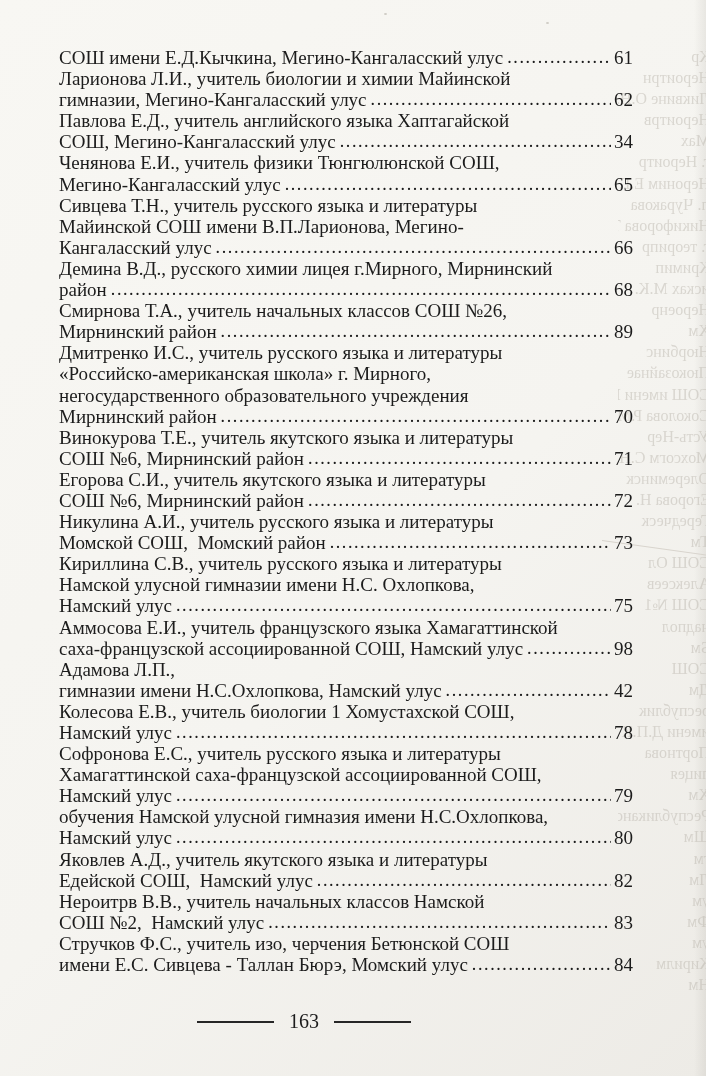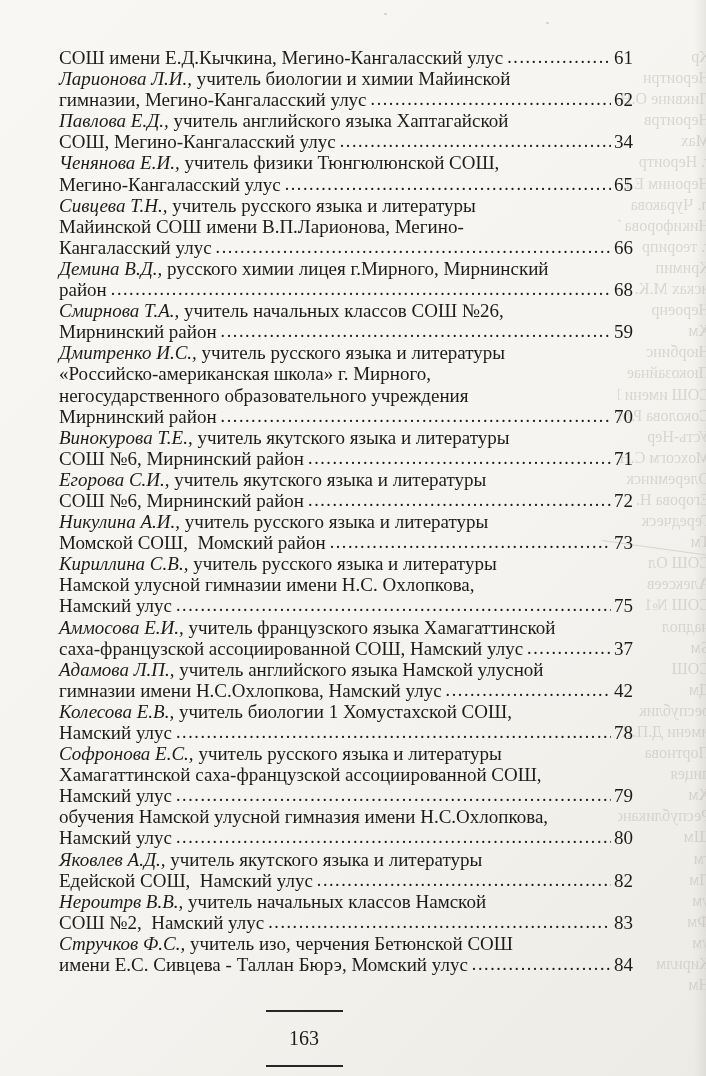--- a/index.html
+++ b/index.html
@@ -30,32 +30,31 @@
     color:#b8b3aa;opacity:.45;filter:blur(0.7px);
   }
   .toc{
     position:absolute;left:59px;top:47px;width:574px;
   }
   .line{
     display:flex;align-items:flex-end;
     height:21.1px;line-height:21.1px;font-size:19px;
     white-space:pre;
   }
-  .nm{font-style:italic;}
+  .nm{}
   .leader{
     flex:1 1 auto;overflow:hidden;white-space:nowrap;
     letter-spacing:1.6px;margin:0 3px 0 4px;min-width:10px;
     font-size:18px;
   }
   .pg{flex:0 0 auto;}
   .footer{
     position:absolute;left:0;top:1010px;width:608px;
     display:flex;justify-content:center;align-items:center;gap:15px;
     font-size:20px;
-    flex-direction:column;
   }
   .rule{width:77px;height:2px;background:#262626;}
 </style>
 </head>
 <body>
 
 <div class="page">
 
   <div class="crease"></div>
   <div class="speck" style="left:384px;top:13px;"></div>
@@ -117,37 +116,37 @@
       <div class="line"><span class="nm">Павлова Е.Д.,</span><span> учитель английского языка Хаптагайской</span></div>
       <div class="line"><span>СОШ, Мегино-Кангаласский улус</span><span class="leader">................................................................................................................................................................</span><span class="pg">34</span></div>
       <div class="line"><span class="nm">Ченянова Е.И.,</span><span> учитель физики Тюнгюлюнской СОШ,</span></div>
       <div class="line"><span>Мегино-Кангаласский улус</span><span class="leader">................................................................................................................................................................</span><span class="pg">65</span></div>
       <div class="line"><span class="nm">Сивцева Т.Н.,</span><span> учитель русского языка и литературы</span></div>
       <div class="line"><span>Майинской СОШ имени В.П.Ларионова, Мегино-</span></div>
       <div class="line"><span>Кангаласский улус</span><span class="leader">................................................................................................................................................................</span><span class="pg">66</span></div>
       <div class="line"><span class="nm">Демина В.Д.,</span><span> русского химии лицея г.Мирного, Мирнинский</span></div>
       <div class="line"><span>район</span><span class="leader">................................................................................................................................................................</span><span class="pg">68</span></div>
       <div class="line"><span class="nm">Смирнова Т.А.,</span><span> учитель начальных классов СОШ №26,</span></div>
-      <div class="line"><span>Мирнинский район</span><span class="leader">................................................................................................................................................................</span><span class="pg">59</span></div>
+      <div class="line"><span>Мирнинский район</span><span class="leader">................................................................................................................................................................</span><span class="pg">89</span></div>
       <div class="line"><span class="nm">Дмитренко И.С.,</span><span> учитель русского языка и литературы</span></div>
       <div class="line"><span>«Российско-американская школа» г. Мирного,</span></div>
       <div class="line"><span>негосударственного образовательного учреждения</span></div>
       <div class="line"><span>Мирнинский район</span><span class="leader">................................................................................................................................................................</span><span class="pg">70</span></div>
       <div class="line"><span class="nm">Винокурова Т.Е.,</span><span> учитель якутского языка и литературы</span></div>
       <div class="line"><span>СОШ №6, Мирнинский район</span><span class="leader">................................................................................................................................................................</span><span class="pg">71</span></div>
       <div class="line"><span class="nm">Егорова С.И.,</span><span> учитель якутского языка и литературы</span></div>
       <div class="line"><span>СОШ №6, Мирнинский район</span><span class="leader">................................................................................................................................................................</span><span class="pg">72</span></div>
       <div class="line"><span class="nm">Никулина А.И.,</span><span> учитель русского языка и литературы</span></div>
       <div class="line"><span>Момской СОШ,&nbsp; Момский район</span><span class="leader">................................................................................................................................................................</span><span class="pg">73</span></div>
       <div class="line"><span class="nm">Кириллина С.В.,</span><span> учитель русского языка и литературы</span></div>
       <div class="line"><span>Намской улусной гимназии имени Н.С. Охлопкова,</span></div>
       <div class="line"><span>Намский улус</span><span class="leader">................................................................................................................................................................</span><span class="pg">75</span></div>
       <div class="line"><span class="nm">Аммосова Е.И.,</span><span> учитель французского языка Хамагаттинской</span></div>
-      <div class="line"><span>саха-французской ассоциированной СОШ, Намский улус</span><span class="leader">................................................................................................................................................................</span><span class="pg">37</span></div>
-      <div class="line"><span class="nm">Адамова Л.П.,</span><span> учитель английского языка Намской улусной</span></div>
+      <div class="line"><span>саха-французской ассоциированной СОШ, Намский улус</span><span class="leader">................................................................................................................................................................</span><span class="pg">98</span></div>
+      <div class="line"><span class="nm">Адамова Л.П.,</span></div>
       <div class="line"><span>гимназии имени Н.С.Охлопкова, Намский улус</span><span class="leader">................................................................................................................................................................</span><span class="pg">42</span></div>
       <div class="line"><span class="nm">Колесова Е.В.,</span><span> учитель биологии 1 Хомустахской СОШ,</span></div>
       <div class="line"><span>Намский улус</span><span class="leader">................................................................................................................................................................</span><span class="pg">78</span></div>
       <div class="line"><span class="nm">Софронова Е.С.,</span><span> учитель русского языка и литературы</span></div>
       <div class="line"><span>Хамагаттинской саха-французской ассоциированной СОШ,</span></div>
       <div class="line"><span>Намский улус</span><span class="leader">................................................................................................................................................................</span><span class="pg">79</span></div>
       <div class="line"><span>обучения Намской улусной гимназия имени Н.С.Охлопкова,</span></div>
       <div class="line"><span>Намский улус</span><span class="leader">................................................................................................................................................................</span><span class="pg">80</span></div>
       <div class="line"><span class="nm">Яковлев А.Д.,</span><span> учитель якутского языка и литературы</span></div>
       <div class="line"><span>Едейской СОШ,&nbsp; Намский улус</span><span class="leader">................................................................................................................................................................</span><span class="pg">82</span></div>

